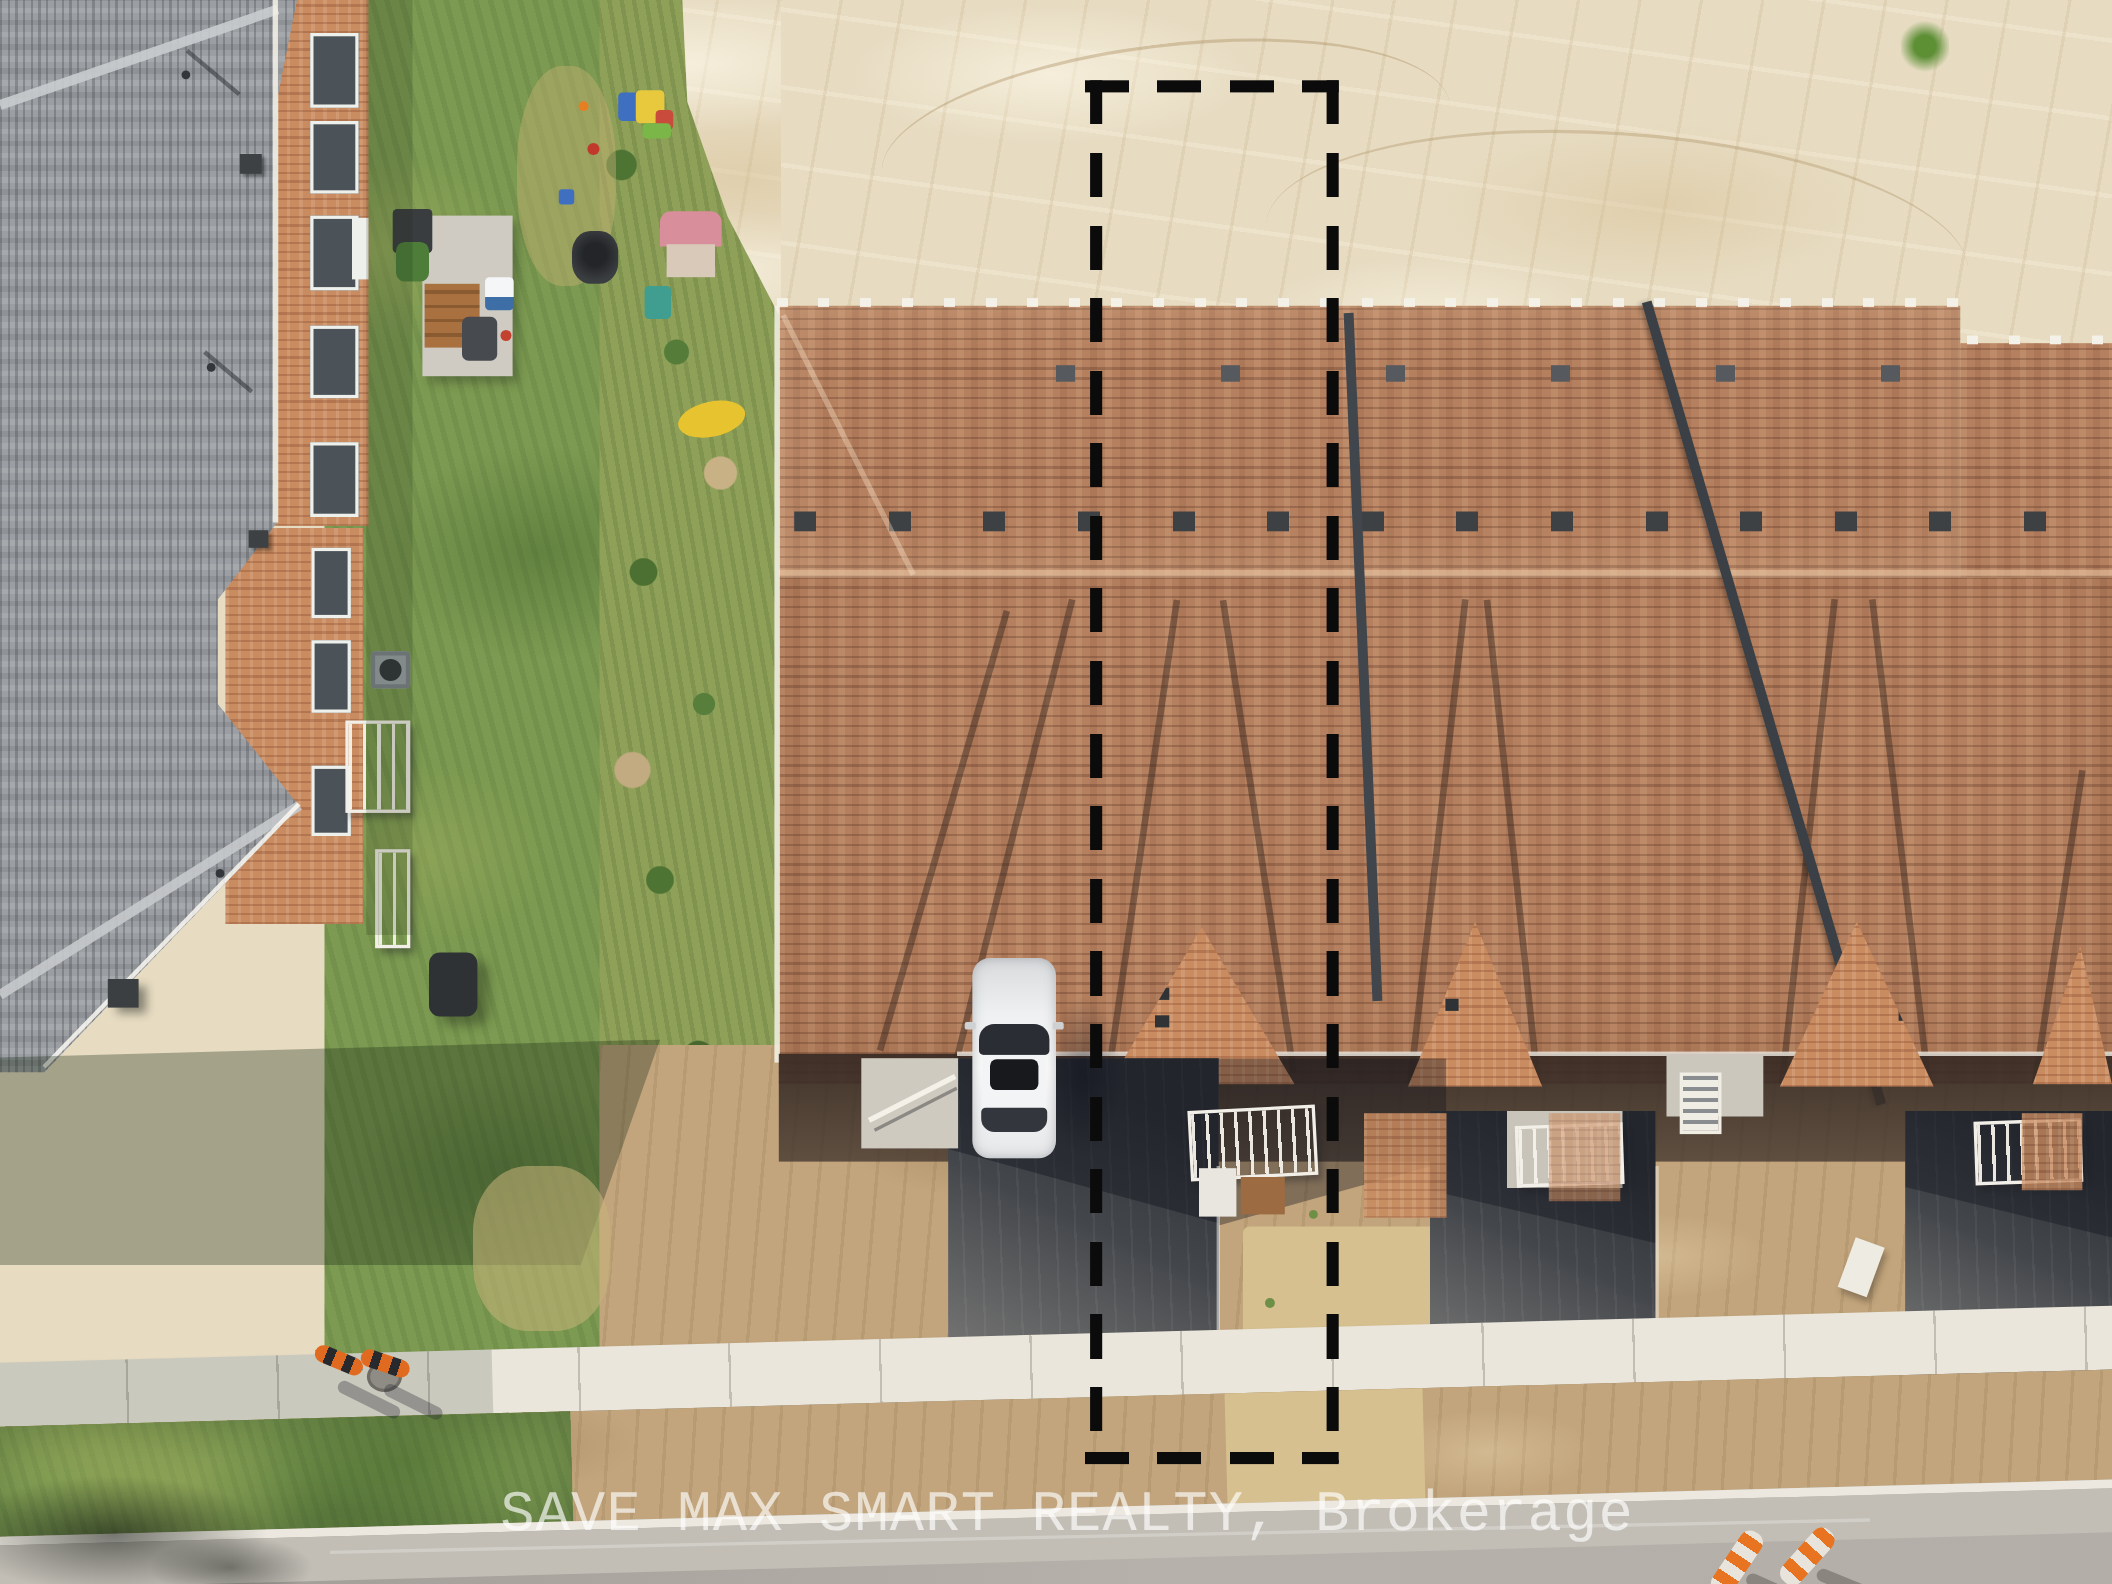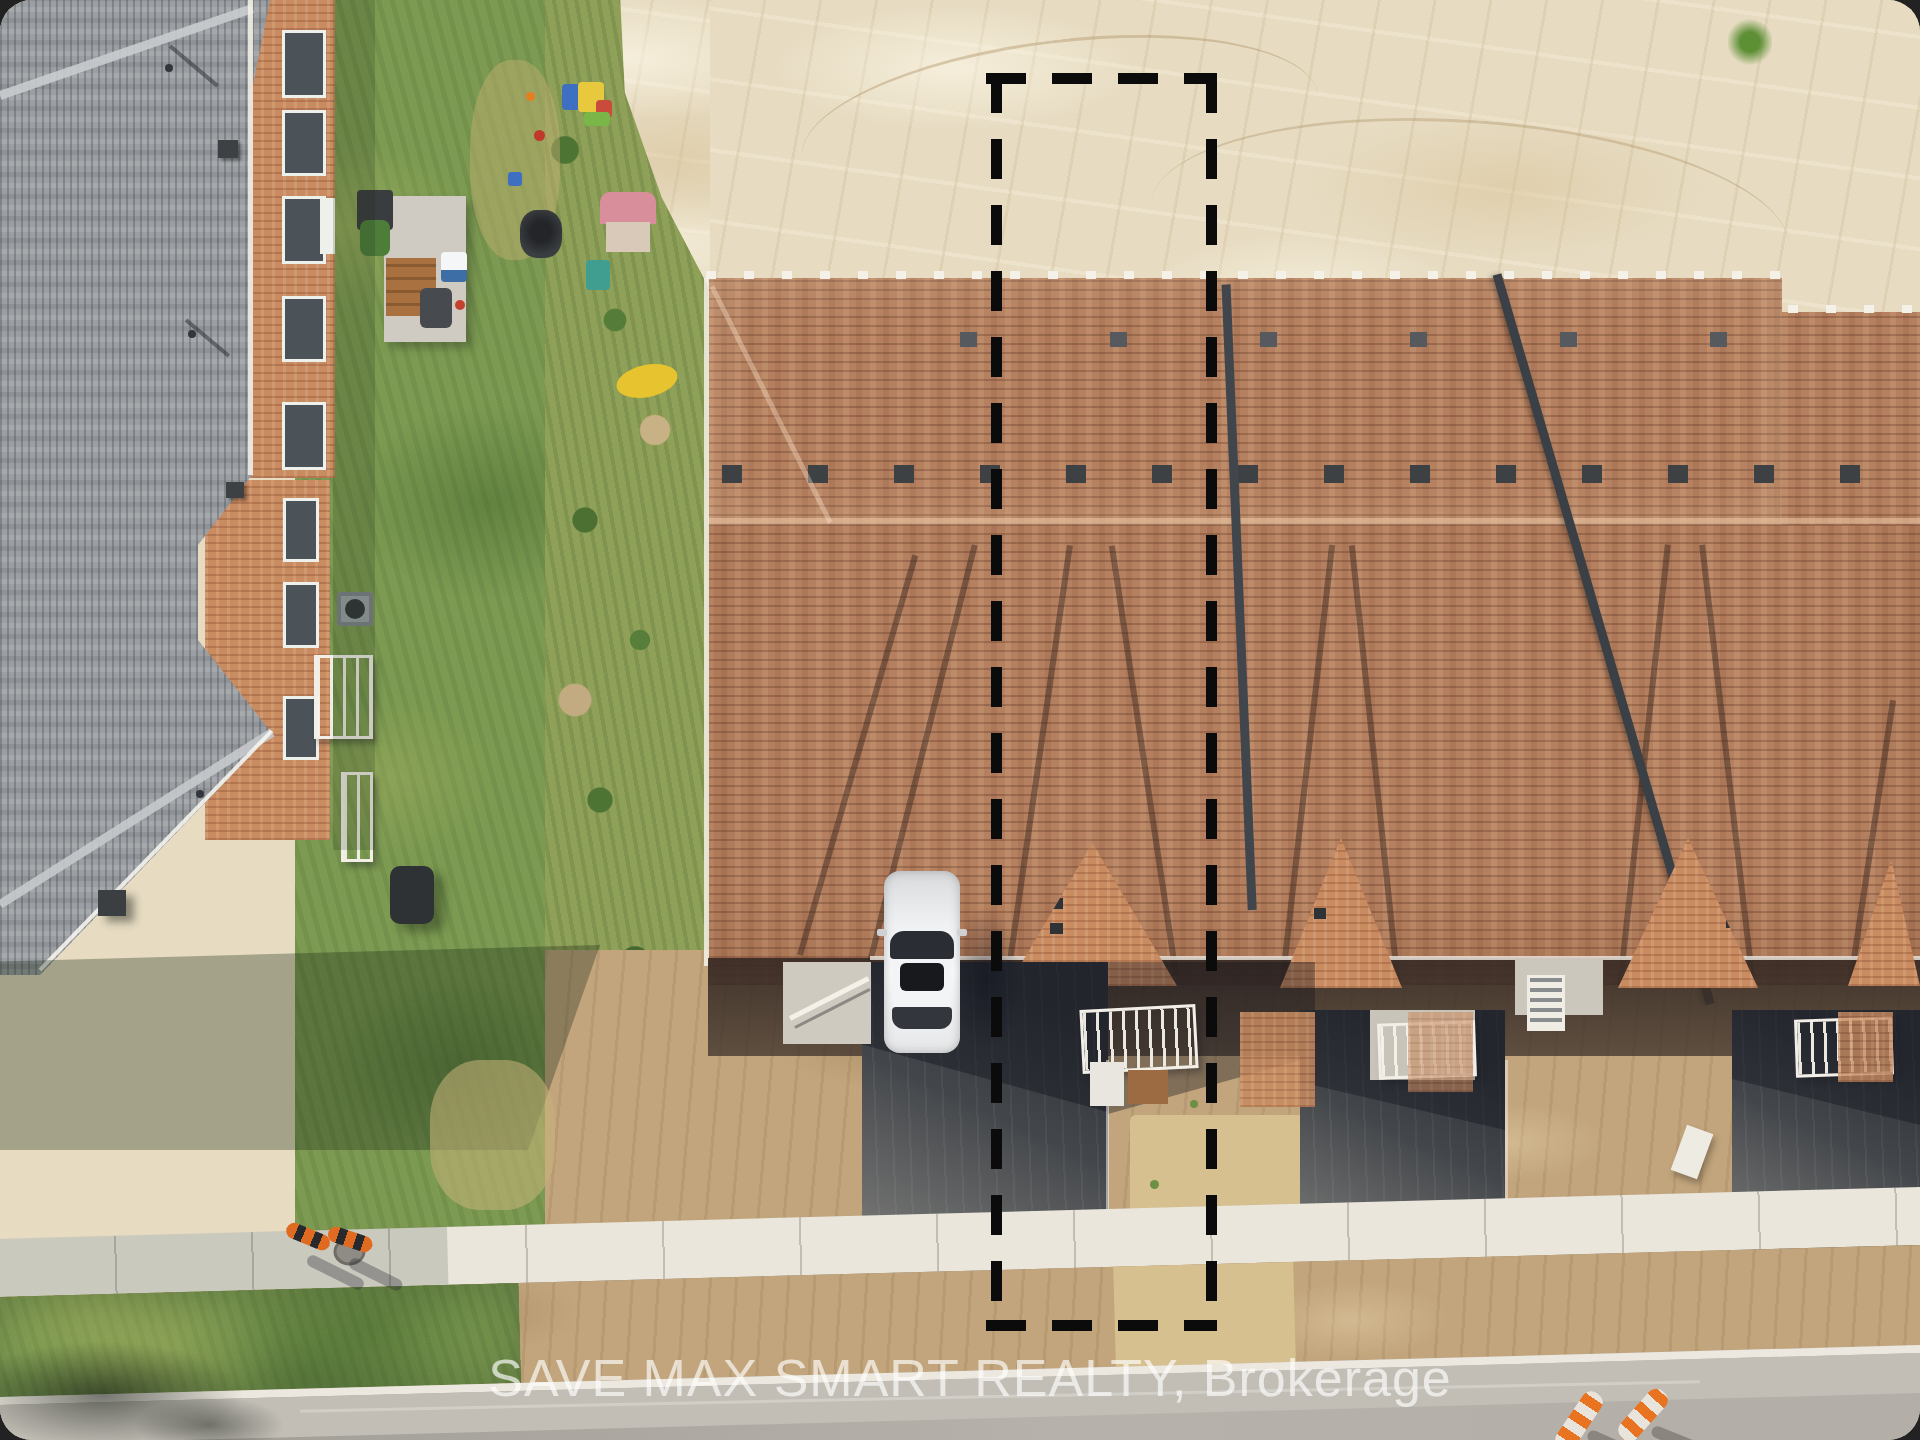--- a/index.html
+++ b/index.html
@@ -1,17 +1,17 @@
 <!DOCTYPE html>
 <html style="--sand: #e7dcc2; --lawn: #7c9a51; --weeds: #8fa058; --roofBrown: #b5805f; --roofGrey: #9b9fa3; --brick: #c98b60; --asphalt: #45484c; --dirt: #c2a57c; --dirtLight: #d7c08f; --sidewalk: #eae6dc; --road: #b3afa8; --dash: #0b0b0b; --cone: #e06b20; --watermark: rgba(255,255,255,0.66);"><head>
 <meta charset="utf-8">
 <style>
   html,body{margin:0;padding:0;background:#222;}
   #scene{position:relative;width:1920px;height:1440px;overflow:hidden;
-         font-family:Liberation Sans, sans-serif;background:var(--sand,#e7dcc2);border-radius:32px;}
+         font-family:Liberation Mono, monospace;background:var(--sand,#e7dcc2);}
   .abs{position:absolute;}
   .line{transform-origin:left center;}
 
   
   .sand-tex{background-color:var(--sand,#e7dcc2);
     background-image:
       radial-gradient(ellipse 260px 90px at 30% 20%, rgba(255,250,235,.6), transparent 70%),
       radial-gradient(ellipse 300px 110px at 70% 55%, rgba(214,190,146,.45), transparent 70%),
       radial-gradient(ellipse 220px 80px at 55% 85%, rgba(255,250,235,.5), transparent 70%),
       repeating-linear-gradient(100deg, rgba(186,158,112,.18) 0 3px, transparent 3px 55px),

